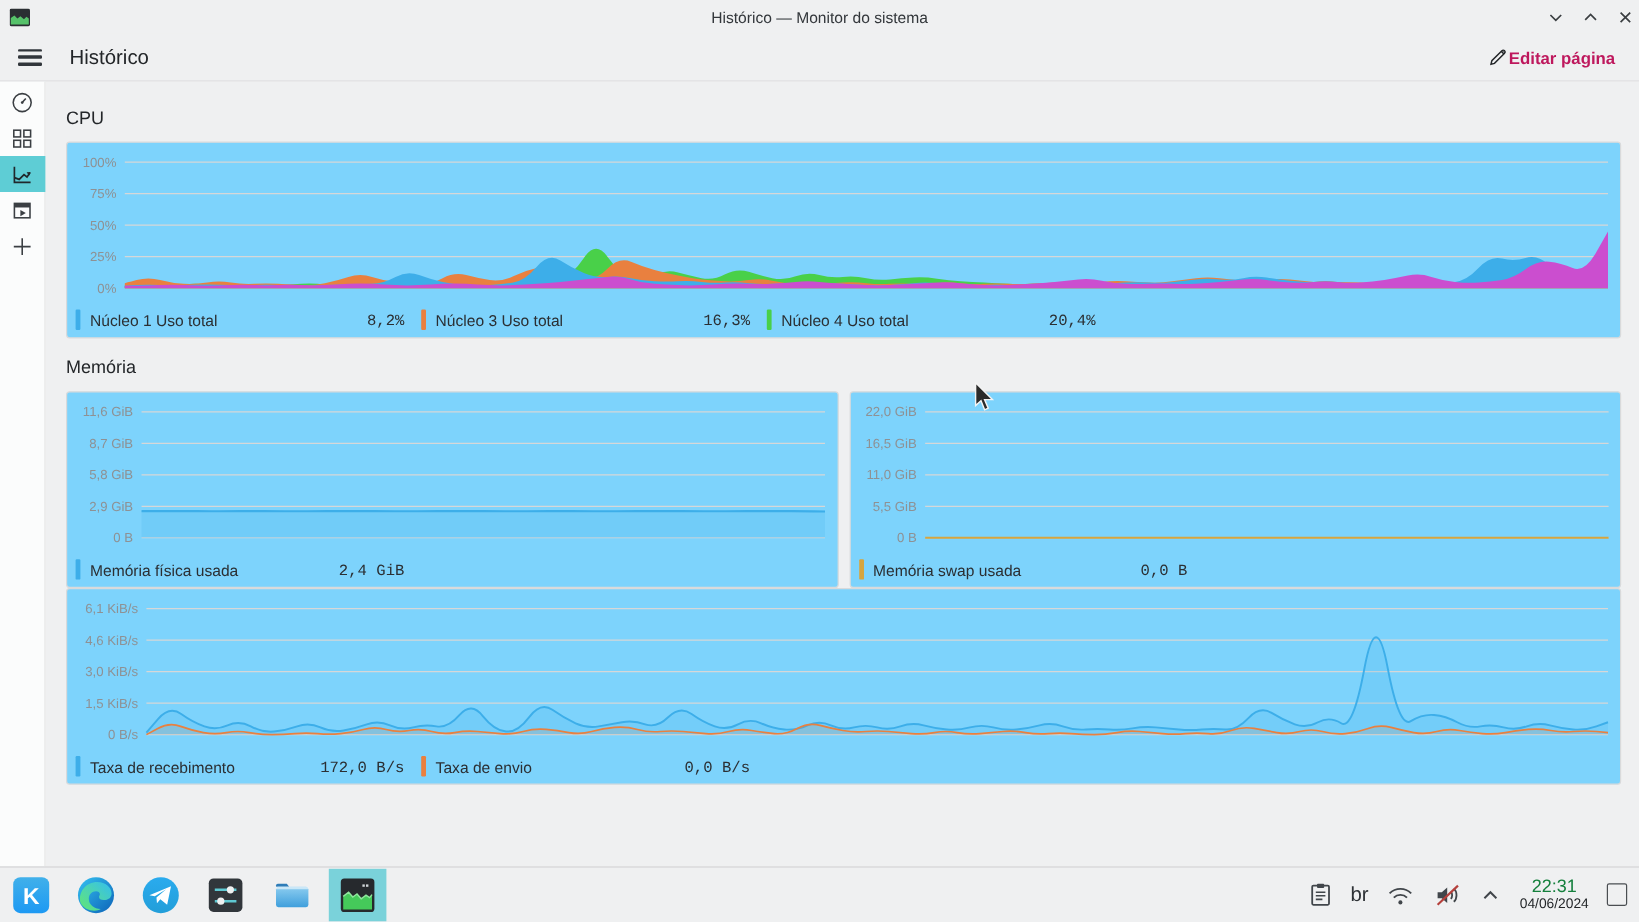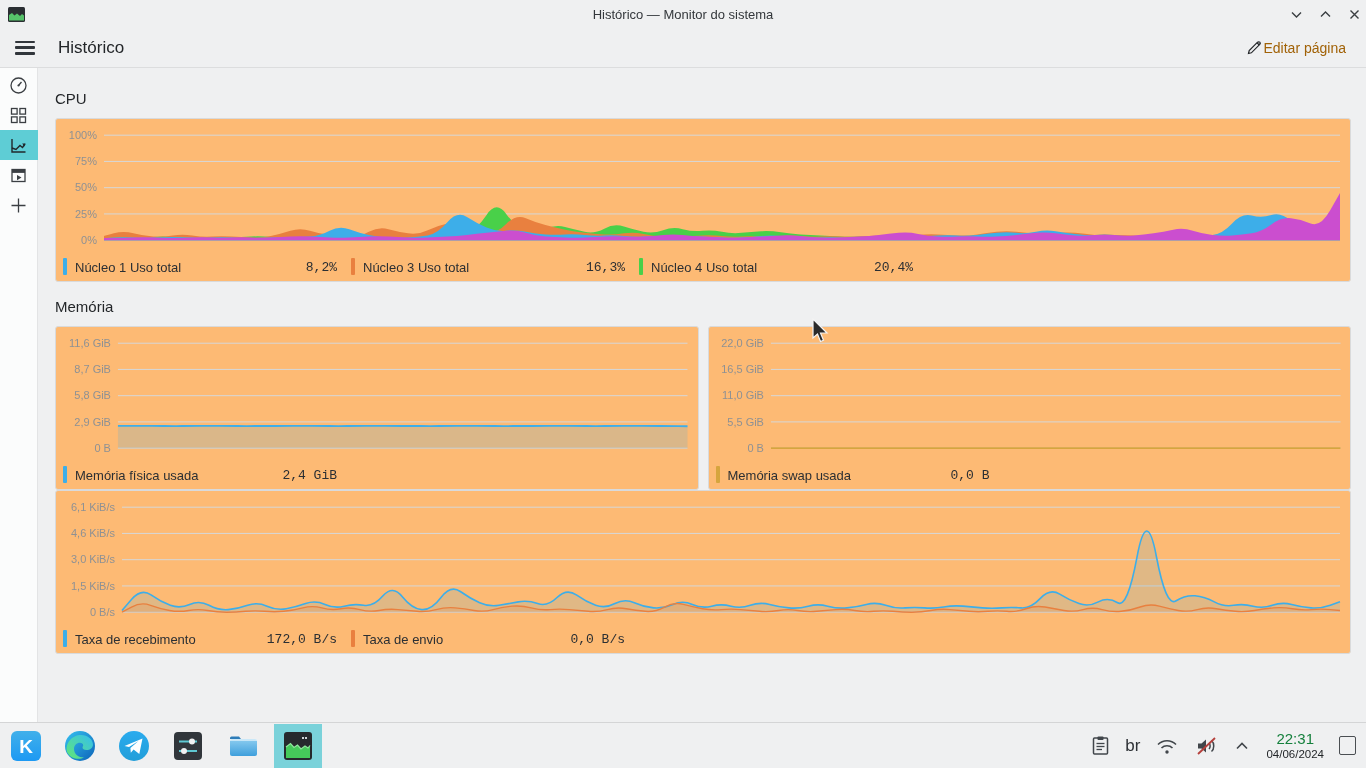--- a/index.html
+++ b/index.html
@@ -16,37 +16,37 @@
   .win-controls svg { width:15px; height:15px; cursor:default; }
 
   
   .toolbar { height:40px; background:#eff0f1; border-bottom:1px solid #dcddde;
     display:flex; align-items:center; padding:0 14px; }
   .hamburger { width:22px; height:18px; display:flex; flex-direction:column;
     justify-content:space-between; padding:2px 1px; cursor:pointer; }
   .hamburger i { display:block; height:2.2px; background:#31363b; border-radius:1px; }
   .toolbar .page-title { margin-left:22px; font-size:17px; color:#232629; }
   .edit-btn { margin-left:auto; display:flex; align-items:center; 
-    font-size:14px; color:#a16207; cursor:pointer; padding:4px 6px; }
+    font-size:14px; color:#be185d; cursor:pointer; padding:4px 6px;font-weight:bold; }
 
   
   .main { display:flex; height:654px; }
   .sidebar { width:38px; background:#fbfcfc; border-right:1px solid #e3e4e5;
     display:flex; flex-direction:column; align-items:center; padding-top:2px; }
   .side-item { width:38px; height:30px; display:flex; align-items:center;
     justify-content:center; cursor:pointer; }
   .side-item.selected { background:#5ecdd5; }
   .side-item svg { width:19px; height:19px; }
 
   .content { flex:1; background:#eff0f1; padding:0 15px 0 17px; overflow:hidden; }
   .section-h { font-size:15px; font-weight:500; color:#232629; line-height:18px;
     margin:16px 0 10px 0; }
   .section-h.first { margin-top:22px; }
 
-  .card { background:#fdba74; border:1px solid #d9dadb; border-radius:3px;
+  .card { background:#7dd3fc; border:1px solid #d9dadb; border-radius:3px;
     height:164px; display:flex; flex-direction:column; overflow:hidden; }
   .chart { display:block; width:100%; height:134px; }
   .legend { height:30px; display:flex; align-items:center; padding-left:7px; }
   .legend-item { width:288px; display:flex; align-items:flex-end; padding-right:14px; }
   .swatch { width:4px; height:17px; border-radius:1px; margin-right:8px; flex:none; }
   .legend-label { font-size:13px; color:#2b2f33; white-space:nowrap; }
   .legend-value { margin-left:auto; font-size:13px; color:#2b2f33; white-space:nowrap;font-family:Liberation Mono, monospace; }
   .mem-row { display:flex; gap:9px; }
   .mem-row .card { flex:1; }
   .chart text { font-family:"Liberation Sans", sans-serif; }

